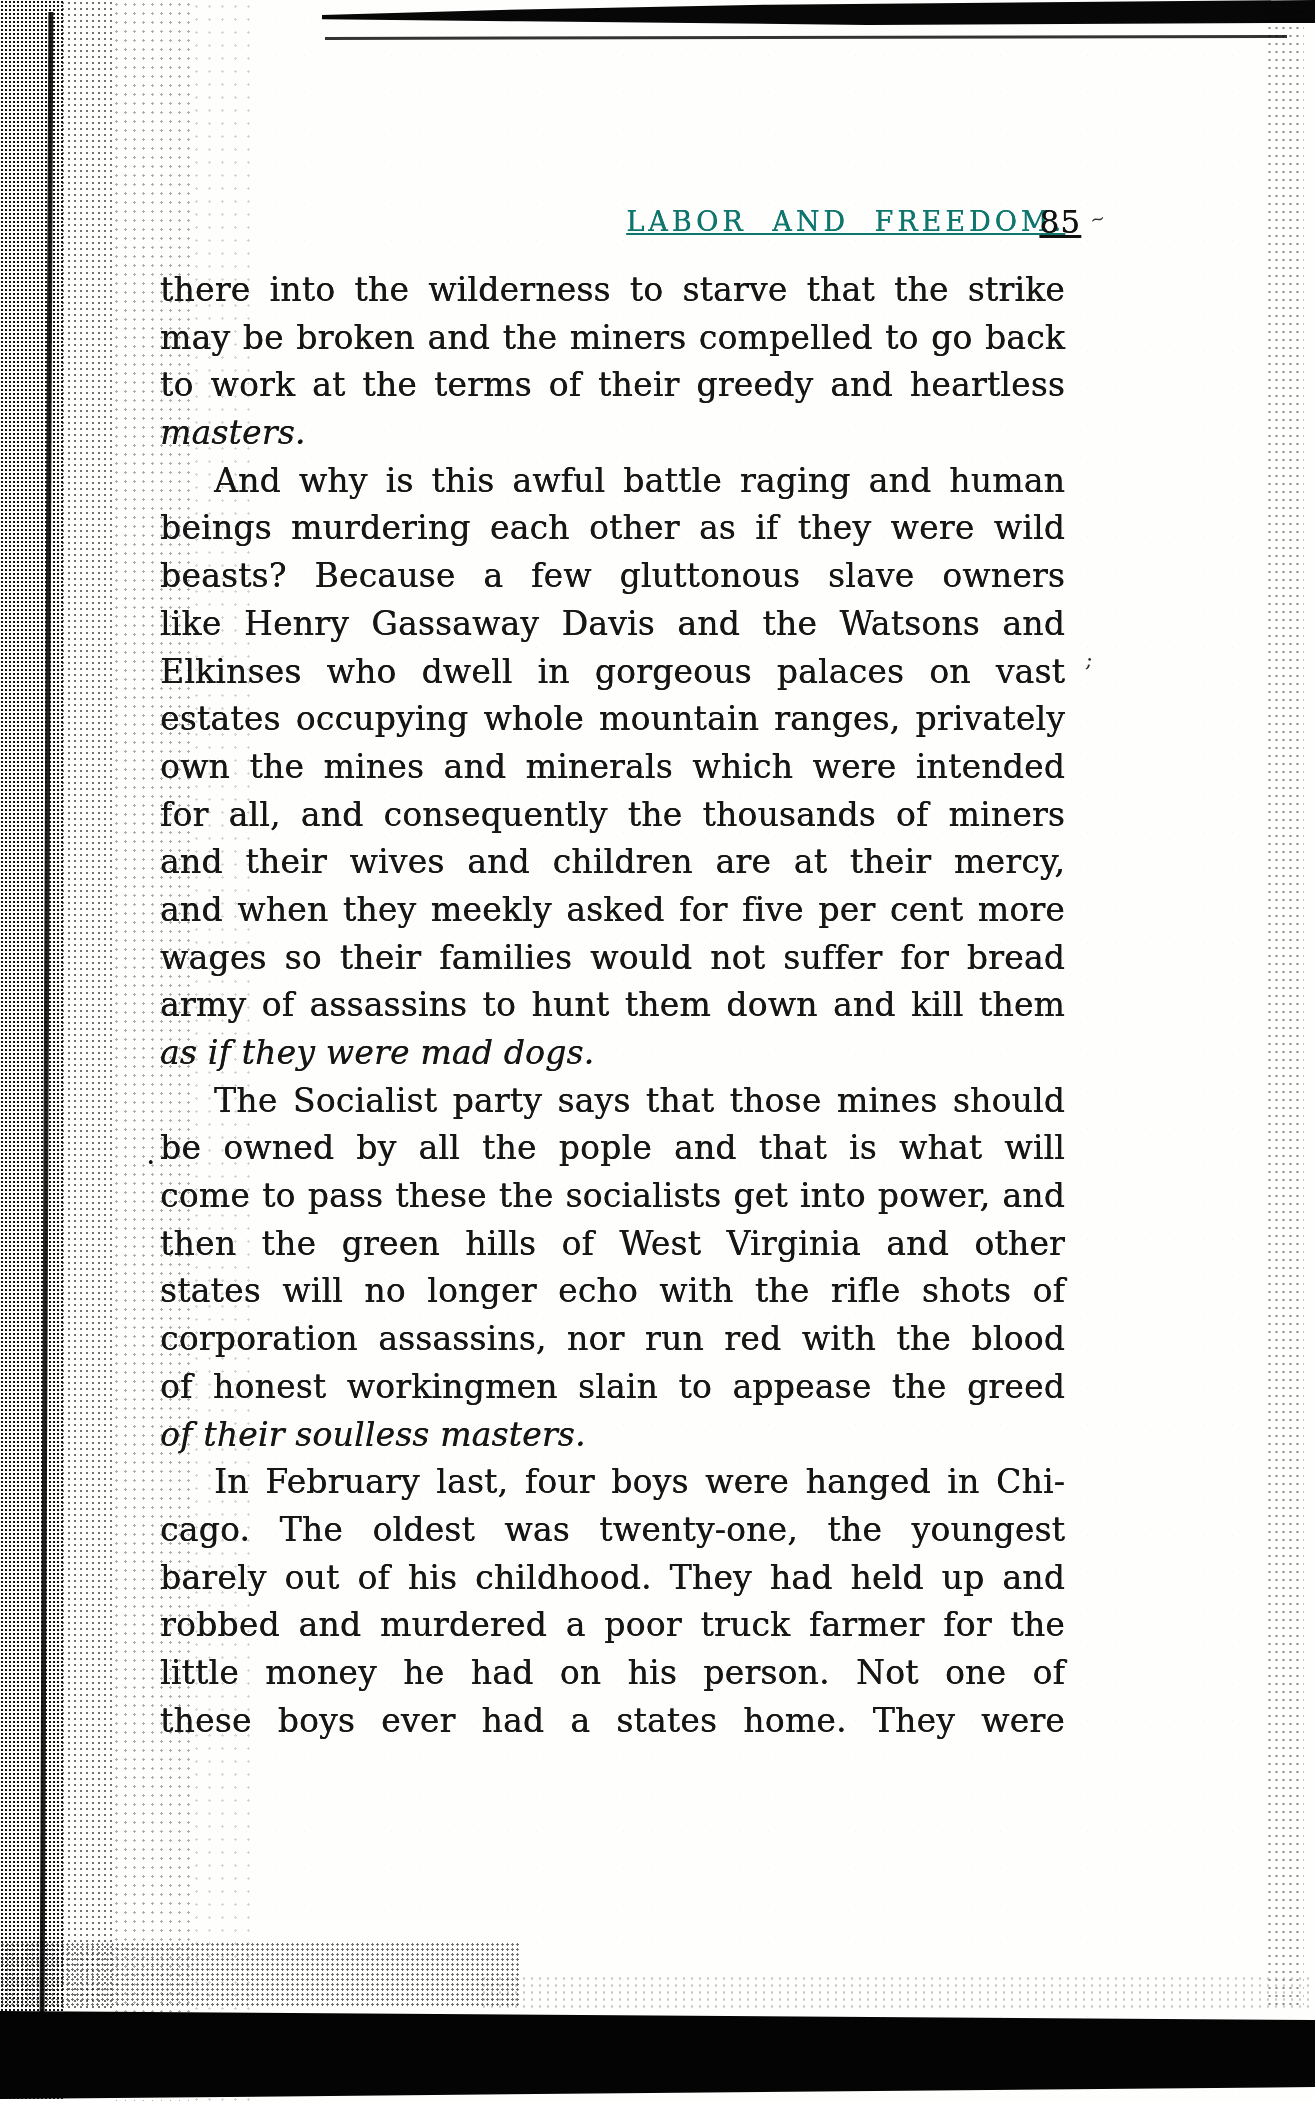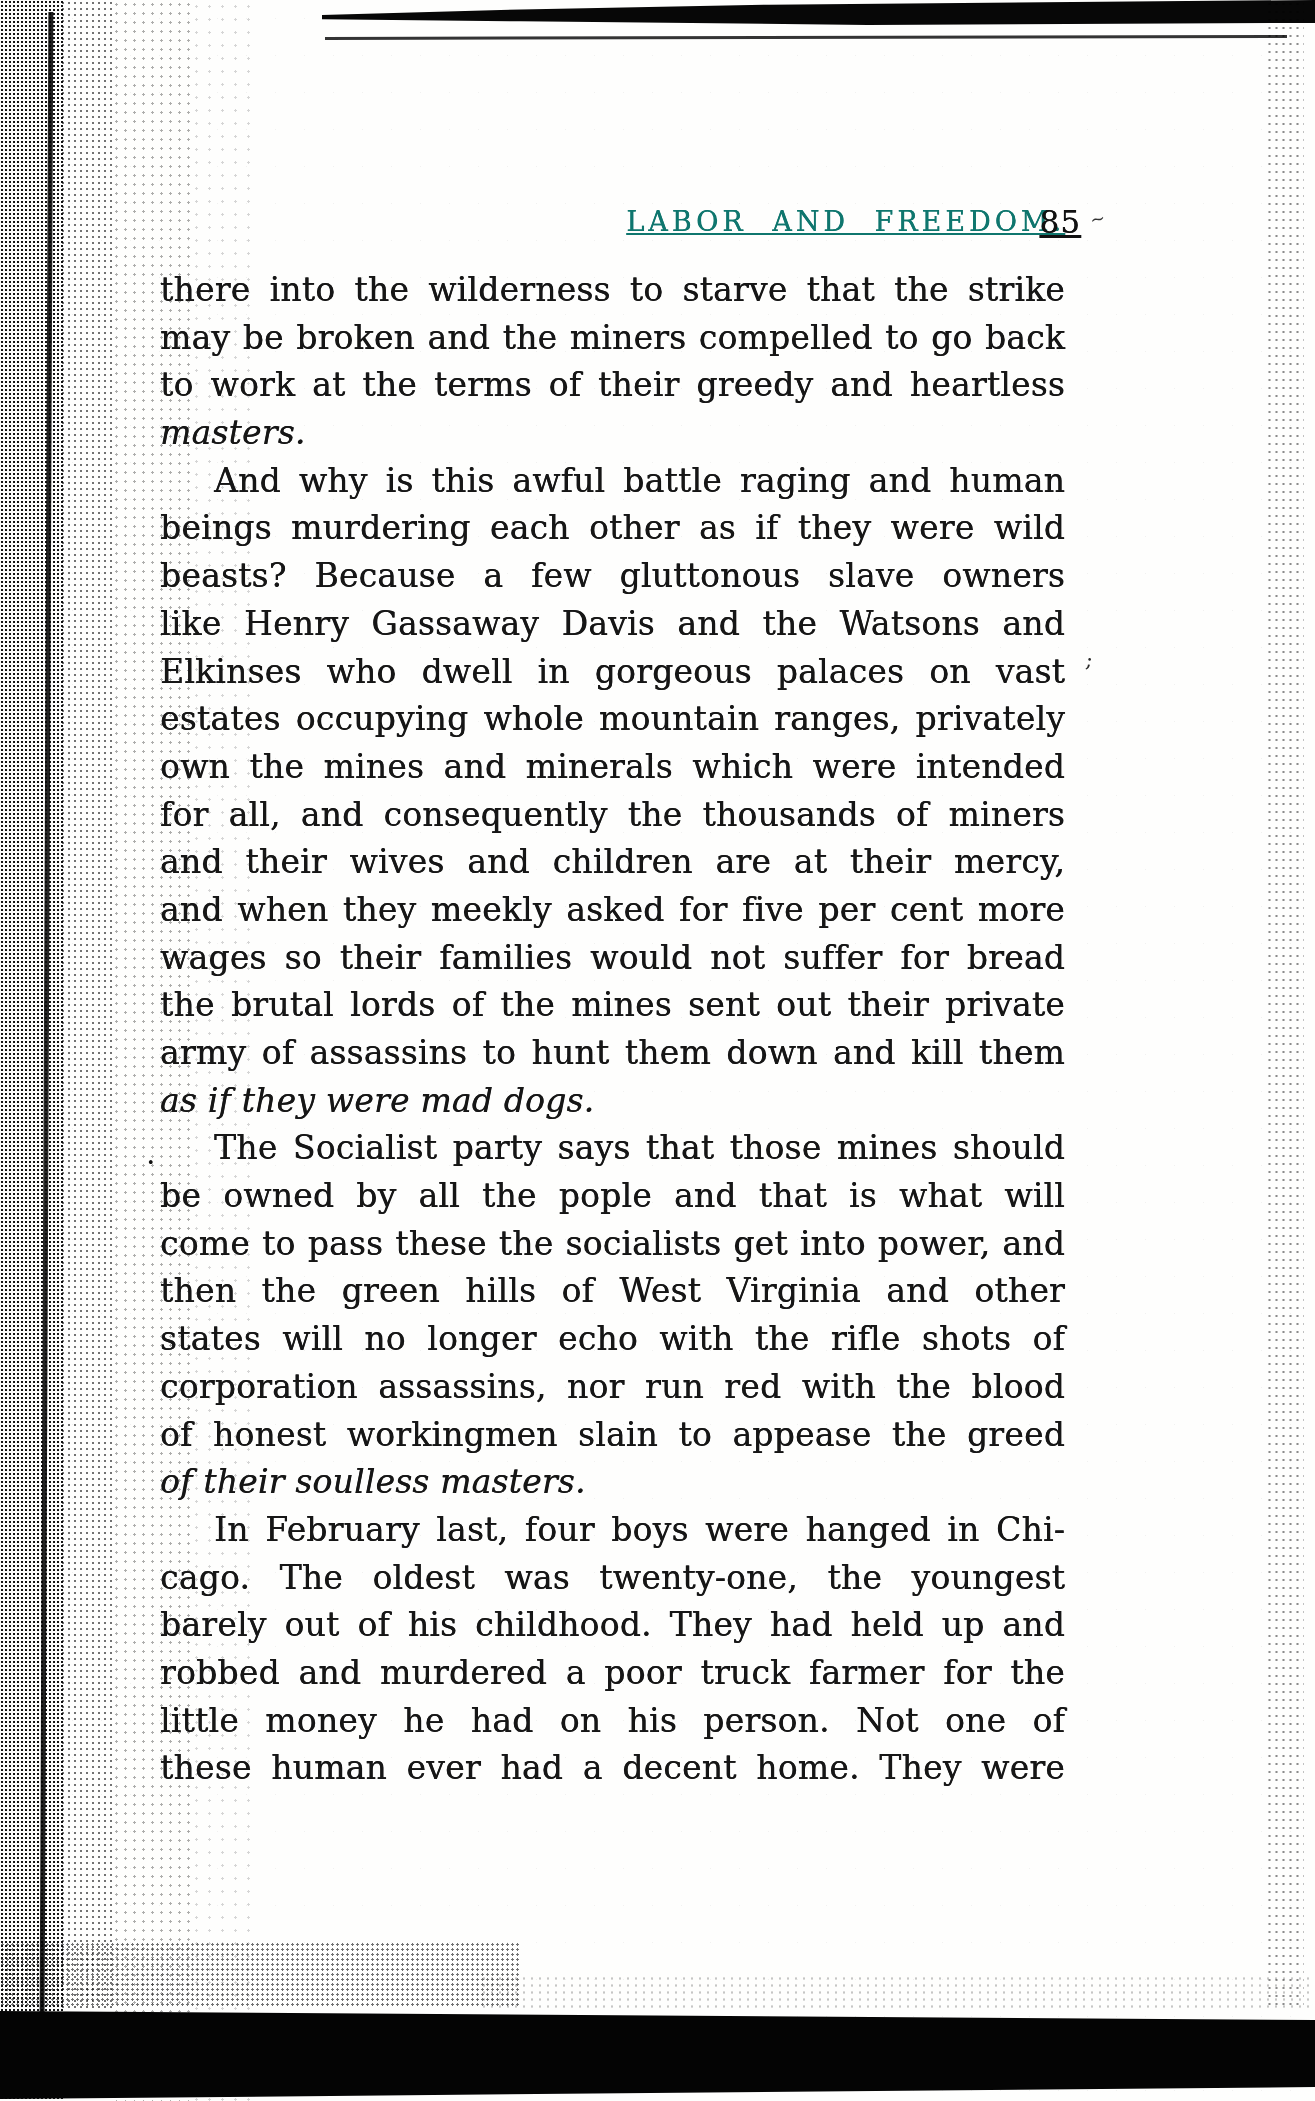--- a/index.html
+++ b/index.html
@@ -146,37 +146,36 @@
       <div class="line">beings murdering each other as if they were wild</div>
       <div class="line">beasts? Because a few gluttonous slave owners</div>
       <div class="line">like Henry Gassaway Davis and the Watsons and</div>
       <div class="line">Elkinses who dwell in gorgeous palaces on vast</div>
       <div class="line">estates occupying whole mountain ranges, privately</div>
       <div class="line">own the mines and minerals which were intended</div>
       <div class="line">for all, and consequently the thousands of miners</div>
       <div class="line">and their wives and children are at their mercy,</div>
       <div class="line">and when they meekly asked for five per cent more</div>
       <div class="line">wages so their families would not suffer for bread</div>
-      <div class="line">the brutal lords of the mines sent out their private</div>
       <div class="line">army of assassins to hunt them down and kill them</div>
       <div class="line short">as if they were mad dogs.</div>
       <div class="line indent">The Socialist party says that those mines should</div>
       <div class="line">be owned by all the pople and that is what will</div>
       <div class="line">come to pass these the socialists get into power, and</div>
       <div class="line">then the green hills of West Virginia and other</div>
       <div class="line">states will no longer echo with the rifle shots of</div>
       <div class="line">corporation assassins, nor run red with the blood</div>
       <div class="line">of honest workingmen slain to appease the greed</div>
       <div class="line short">of their soulless masters.</div>
       <div class="line indent">In February last, four boys were hanged in Chi-</div>
       <div class="line">cago. The oldest was twenty-one, the youngest</div>
       <div class="line">barely out of his childhood. They had held up and</div>
       <div class="line">robbed and murdered a poor truck farmer for the</div>
       <div class="line">little money he had on his person. Not one of</div>
-      <div class="line">these human ever had a decent home. They were</div>
+      <div class="line">these boys ever had a states home. They were</div>
     </div>
 
   <span class="vast-mark">;</span>
   <span class="stray-dot">.</span>
 
   <div class="bottom-stipple-a"></div>
   <div class="bottom-stipple-b"></div>
   <div class="bottom-bar"></div>
 
 </div>

